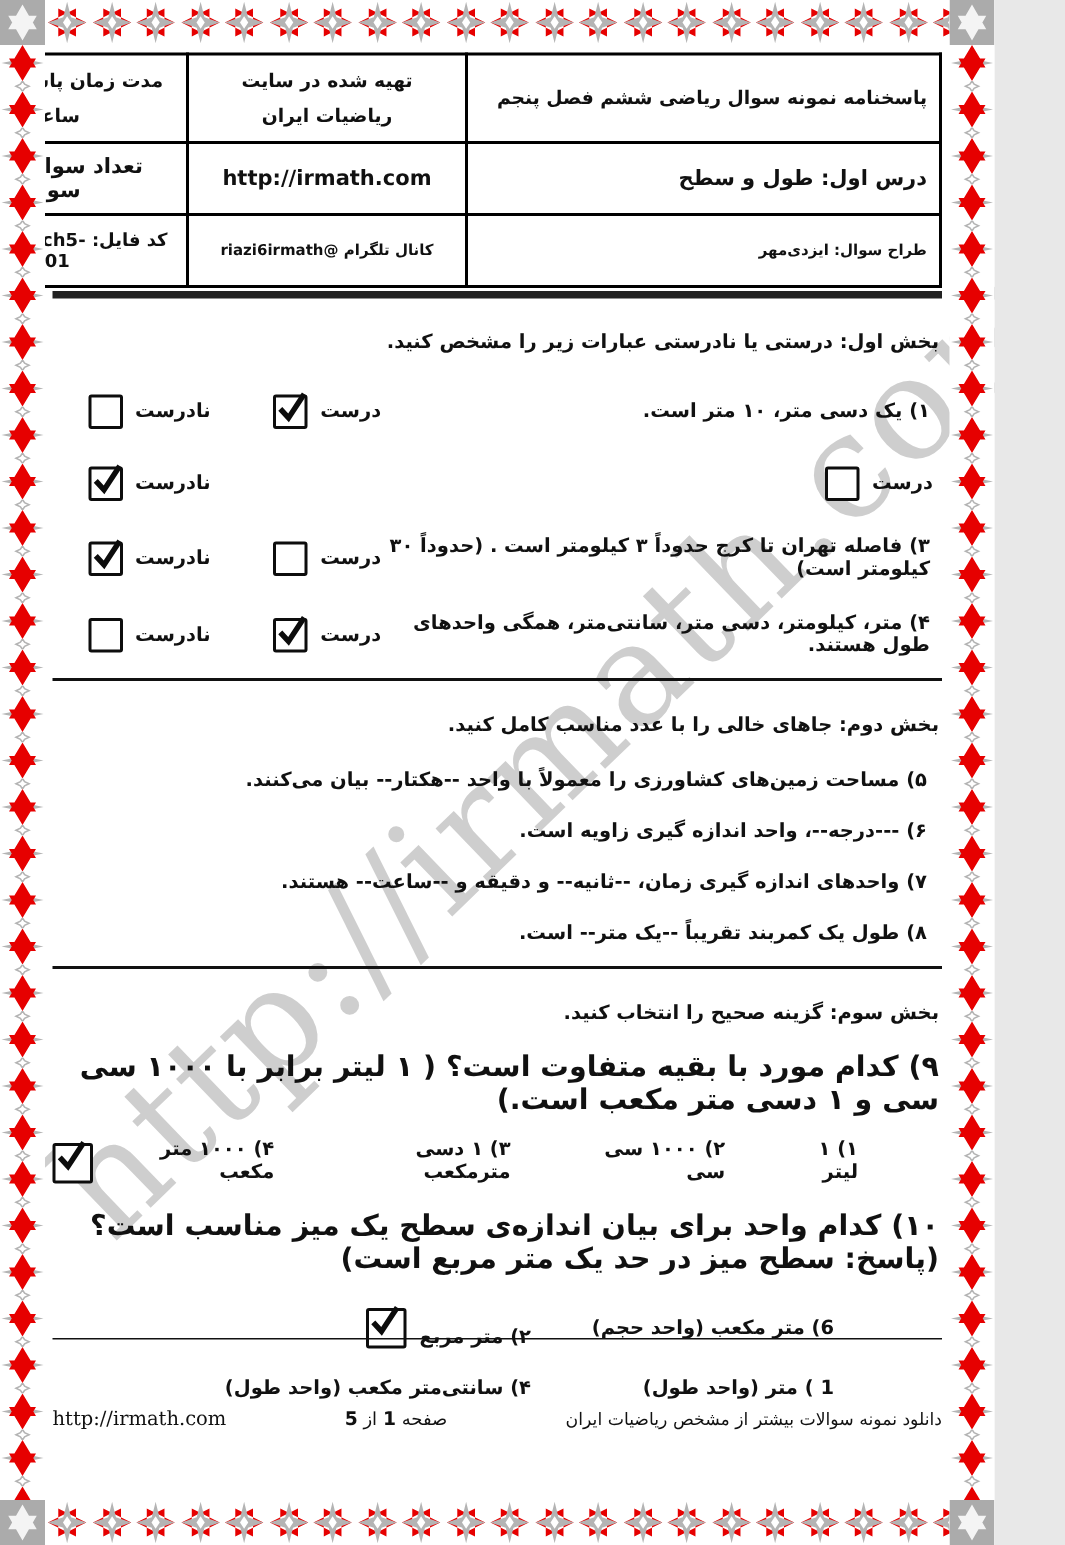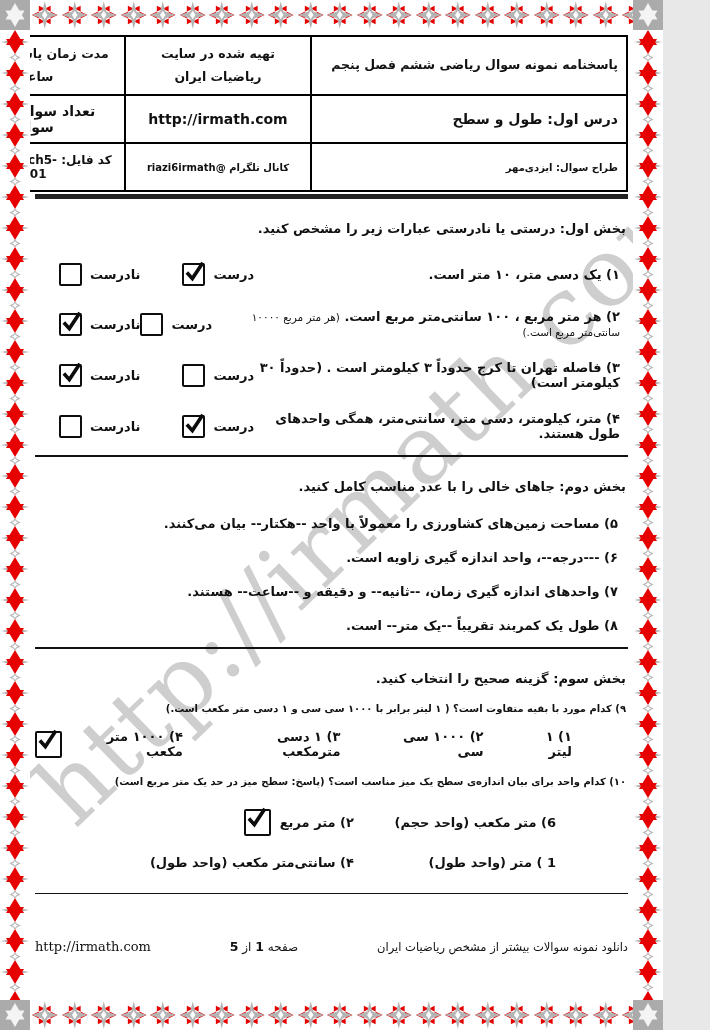--- a/index.html
+++ b/index.html
@@ -37,25 +37,25 @@
   .answers{display:flex;align-items:center;gap:42px;padding-left:24px;flex:0 0 auto;}
   .pair{display:flex;align-items:center;gap:8px;font-weight:bold;font-size:13px;}
   .push-left{margin-right:auto;padding-left:24px;}
   .pad6{padding-right:6px;}
   .cb{width:19px;height:19px;border:2.5px solid #0d0d0d;border-radius:2px;background:#fff;
       display:inline-block;position:relative;flex:0 0 auto;}
   .cb svg{position:absolute;left:-1px;top:-4px;width:22px;height:22px;overflow:visible;}
   .cb-lg{width:23px;height:23px;}
   .sep{border:none;border-top:2px solid #111;margin:14px 0 0;}
   .fill-q{font-weight:bold;font-size:13px;margin:19px 10px 0 0;}
-  .mc-q{font-weight:bold;font-size:10px;margin:17px 2px 0;}
+  .mc-q{font-weight:bold;font-size:19px;margin:17px 2px 0;}
   .opts{display:flex;align-items:center;margin-top:15px;font-weight:bold;font-size:13px;}
   .opts-9{padding-right:56px;gap:36px;}
   .opts-10{padding-right:72px;gap:34px;}
-  .opt{display:flex;align-items:center;gap:9px;}
+  .opt{display:flex;align-items:flex-end;gap:9px;}
   .w170{min-width:168px;}
   .footer{position:absolute;left:0;right:0;bottom:46px;}
   .footer hr{border:none;border-top:1.5px solid #111;margin:0 0 6px;}
   .foot-row{display:flex;align-items:baseline;justify-content:space-between;font-size:11.5px;}
   .foot-url{font-family:"DejaVu Serif",serif;font-size:13px;direction:ltr;}
   .foot-page{font-size:12px;margin-top:39px;}
   .foot-page b{font-size:12.5px;}
 </style>
 </head>
 <body>
@@ -788,24 +788,20 @@
             </span>
           </span>
         <span class="pair">
             <span>نادرست</span>
             <span class="cb"></span>
           </span>
       </div>
     </div>
 
     <div class="tf-row">
-      <div class="q">
-        <span>۲) هر متر مربع ، ۱۰۰ سانتی‌متر مربع است.</span>
-        <span class="note">(هر متر مربع ۱۰۰۰۰ سانتی‌متر مربع است.)</span>
-      </div>
       <span class="pair pad6">
           <span>درست</span>
           <span class="cb"></span>
         </span>
       <span class="pair push-left">
           <span>نادرست</span>
           <span class="cb">
             <svg viewBox="0 0 20 20">
               <path d="M3.5 10.5 L8.5 16 L18 1.5" fill="none" stroke="#0c0c0c" stroke-width="3.3"></path>
             </svg>

